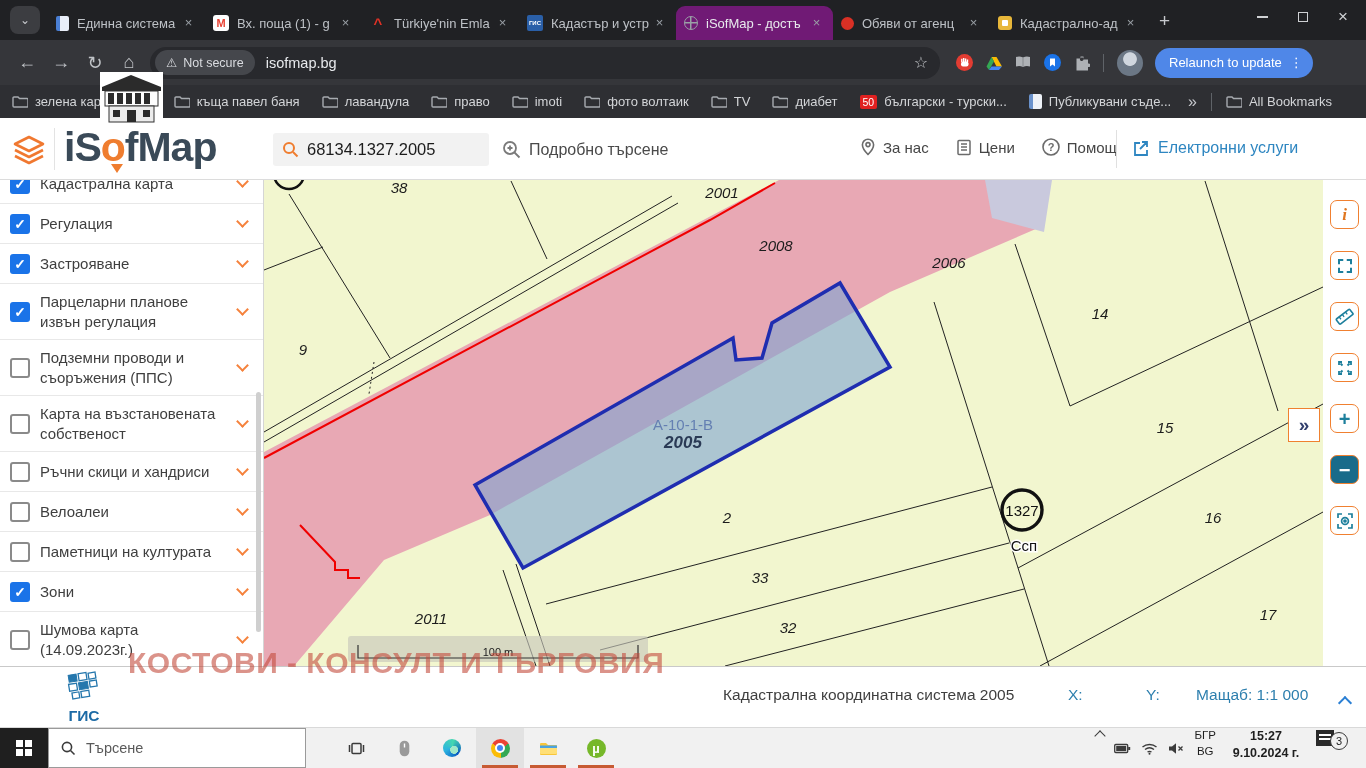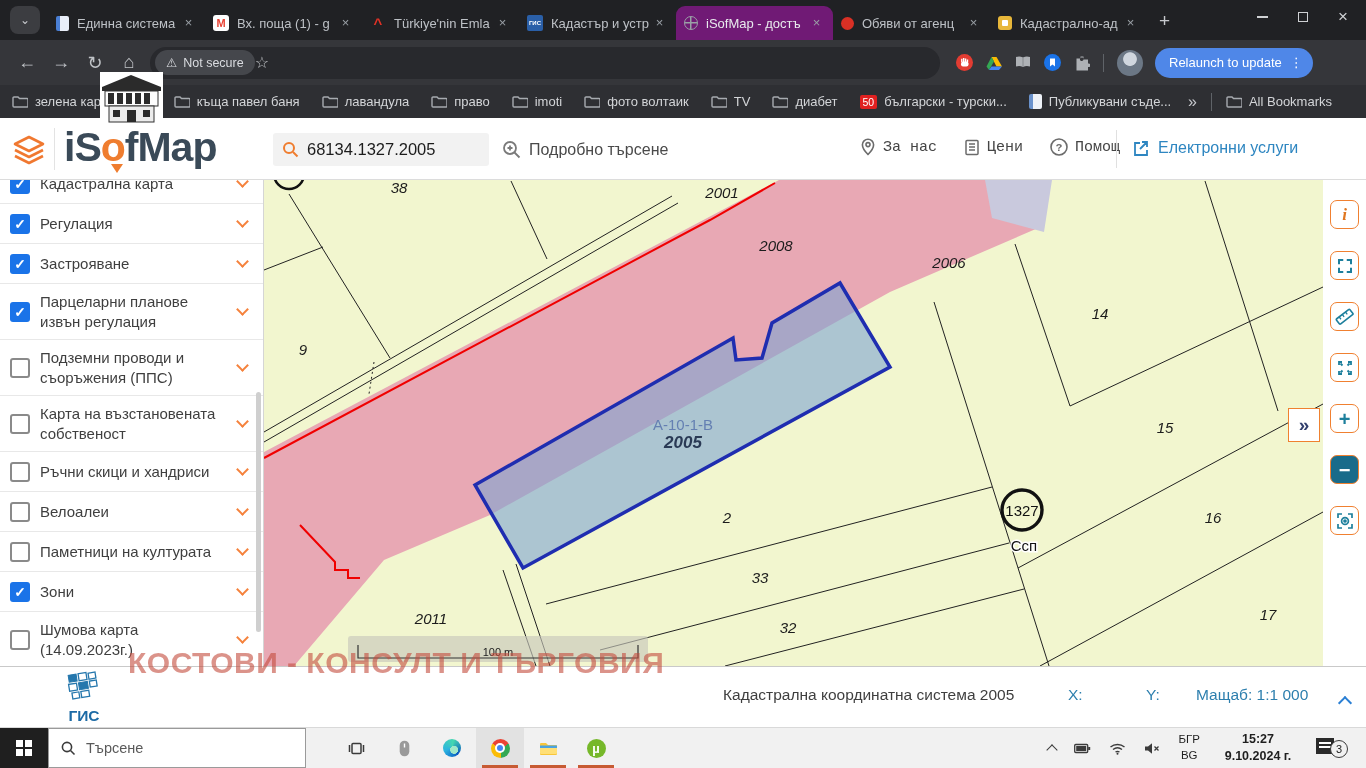--- a/index.html
+++ b/index.html
@@ -53,21 +53,21 @@
   
   #appheader { position:absolute; left:0; top:118px; width:1366px; height:62px; background:#fff; border-bottom:1px solid #dcdcdc; }
   #layers-btn { position:absolute; left:12px; top:17px; }
   #hdr-div1 { position:absolute; left:54px; top:10px; width:1px; height:42px; background:#e3e3e3; }
   #logo { position:absolute; left:64px; top:6px; font-size:41px; font-weight:bold; letter-spacing:-1px; color:#3a4a58; }
   #logo .lg-o { color:#ef7d2f; position:relative; }
   #logo .lg-o::after { content:""; position:absolute; left:10px; top:40px; border:6px solid transparent; border-top:9px solid #ef7d2f; }
   #search-box { position:absolute; left:273px; top:15px; width:216px; height:33px; background:#f2f2f2; border-radius:3px; display:flex; align-items:center; padding:0 9px; gap:8px; }
   #search-box span { font-size:16.5px; color:#1c1c1c; }
   #detailed-search { position:absolute; left:502px; top:22px; display:flex; align-items:center; gap:8px; font-size:16px; color:#4a4a4a; }
-  #hmenu { position:absolute; left:860px; top:20px; display:flex; gap:27px; align-items:center; font-size:15px; color:#454545;font-family:Liberation Mono, monospace; }
+  #hmenu { position:absolute; left:860px; top:20px; display:flex; gap:27px; align-items:center; font-size:15px; color:#454545; }
   .hm { display:flex; align-items:center; gap:7px; }
   #hdr-div2 { position:absolute; left:1116px; top:12px; width:1px; height:38px; background:#e0e0e0; }
   #eservices { position:absolute; left:1133px; top:21px; display:flex; align-items:center; gap:8px; font-size:16px; color:#2e86c1; }
 
   
   #sidebar { position:absolute; left:0; top:180px; width:264px; height:486px; background:#fff; border-right:1px solid #d5d5d5; overflow:hidden; }
   #layer-list { margin-top:-16px; }
   .lrow { position:relative; border-bottom:1px solid #e8e8e8; display:flex; align-items:center; padding:0 34px 0 40px; }
   .lrow.s1 { height:40px; } .lrow.s2 { height:56px; }
   .lrow .lbl { font-size:15px; color:#3f3f3f; line-height:1.33; }
@@ -113,21 +113,21 @@
   #tb-search { width:258px; background:#fff; border:1px solid #9a9a9a; display:flex; align-items:center; padding:0 12px; gap:10px; flex:none; color:#5a5a5a; font-size:14.5px; }
   .tb-cell { width:48px; display:flex; align-items:center; justify-content:center; position:relative; flex:none; }
   .tb-cell.first { margin-left:26px; }
   .tb-cell.open::after { content:""; position:absolute; bottom:0; left:6px; right:6px; height:3px; background:#c75b33; }
   .tb-cell.active { background:#e2e2e2; }
   .chrome-ic { width:19px; height:19px; border-radius:50%; background:conic-gradient(from -60deg, #ea4335 0 120deg, #34a853 0 240deg, #fbbc05 0 360deg); position:relative; }
   .chrome-ic::after { content:""; position:absolute; left:4.5px; top:4.5px; width:10px; height:10px; background:#fff; border-radius:50%; }
   .chrome-ic::before { content:""; position:absolute; left:6.5px; top:6.5px; width:6px; height:6px; background:#4285f4; border-radius:50%; z-index:2; }
   .edge-ic { width:18px; height:18px; border-radius:50%; background:radial-gradient(circle at 62% 60%, #9fe8c8 0 25%, transparent 27%), conic-gradient(from 130deg, #0a59c0, #2bb3e0, #45d7b0, #0a59c0); }
   .ut-ic { width:19px; height:19px; border-radius:50%; background:#76b82a; color:#fff; font-weight:bold; font-size:13px; display:flex; align-items:center; justify-content:center; }
-  #tray { margin-left:auto; display:flex; align-items:center; gap:18px; padding-right:10px; }
+  #tray { margin-left:auto; display:flex; gap:10px; padding-right:10px; }
   .tray-ic { display:flex; align-items:center; justify-content:center; }
   #tray-chev { width:8px; height:8px; border-left:1.8px solid #3b3b3b; border-top:1.8px solid #3b3b3b; transform:rotate(45deg); margin-top:4px; }
   .tray-2line { font-size:11.5px; color:#1f1f1f; text-align:center; line-height:1.35; }
   #tray-clock { font-size:12.5px; color:#1f1f1f; text-align:center; line-height:1.35; width:80px;font-weight:bold; }
   #tray-notif { position:relative; width:40px; height:24px; }
   #notif-sq { position:absolute; left:0; top:2px; width:18px; height:16px; background:#2a2a2a; }
   #notif-sq::after { content:""; position:absolute; left:3px; top:4px; width:12px; height:1.8px; background:#fff; box-shadow:0 4px 0 #fff; }
   #notif-badge { position:absolute; left:14px; top:4px; width:18px; height:18px; border:1.5px solid #3b3b3b; border-radius:50%; background:#f1f1f1; font-size:11px; color:#222; display:flex; align-items:center; justify-content:center; }
 
   
@@ -188,20 +188,21 @@
 <div id="navbar">
   <span class="nav-ic">←</span>
   <span class="nav-ic">→</span>
   <span class="nav-ic">↻</span>
   <span class="nav-ic">⌂</span>
   <div id="omnibox">
     <div id="chip-not-secure">
       <span>⚠</span>
       <span>Not secure</span>
     </div>
+    <span id="url-text">isofmap.bg</span>
     <span id="star-icon">☆</span>
   </div>
   <div id="ext-row">
     <span class="tray-ic">
         <svg width="17" height="17">
           <circle cx="8.5" cy="8.5" r="8.5" fill="#e23c32"></circle>
           <rect x="5" y="7.5" width="7.5" height="5" rx="2" fill="#fff"></rect>
           <path d="M5.8,8V4.8 M7.7,8V4 M9.6,8V4.4 M11.5,8V5.4" stroke="#fff" stroke-width="1.4"></path>
         </svg>
       </span>

